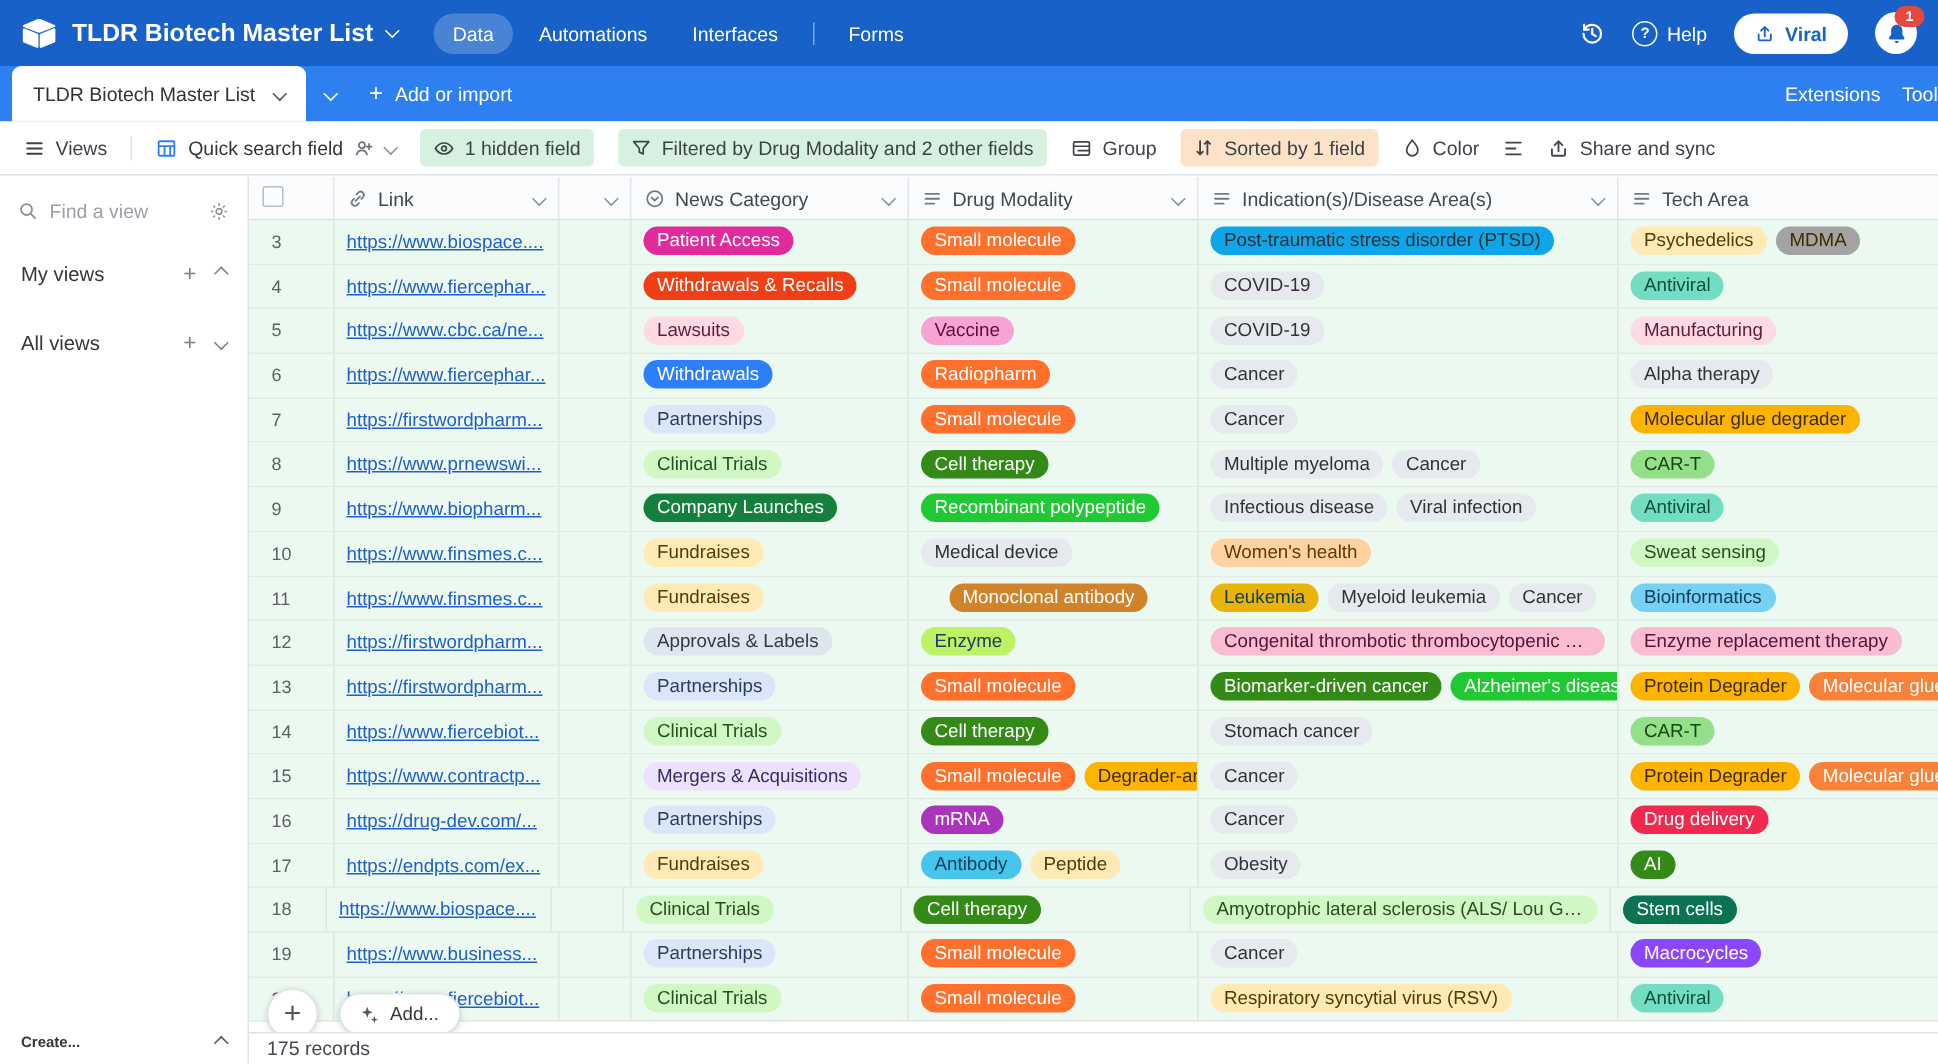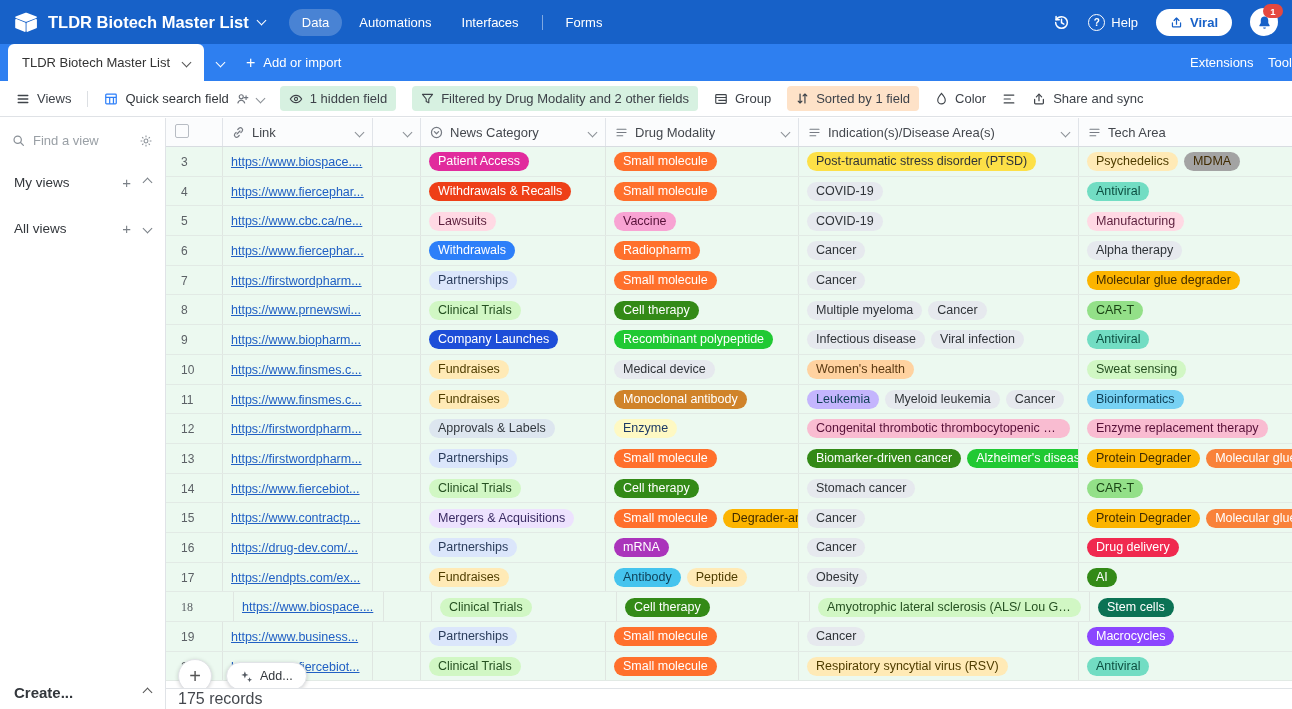--- a/index.html
+++ b/index.html
@@ -57,21 +57,21 @@
   
   .sidebar{position:absolute;top:118px;left:0;width:166px;bottom:0;background:#fff;
            border-right:1px solid #e0e3e7;box-sizing:border-box}
   .findbox{display:flex;align-items:center;gap:8px;margin:15px 12px 0;color:#9aa0a6;font-size:13px;cursor:text}
   .find-text{flex:1}
   .side-row{display:flex;align-items:center;margin:27px 14px 0;color:#33373c;font-size:13.5px;cursor:pointer}
   #all-views{margin-top:31px}
   .side-icons{margin-left:auto;display:flex;align-items:center;gap:13px;color:#7a8087}
   .plus-icon{font-size:15px;line-height:1}
   .side-create{position:absolute;bottom:8px;left:14px;right:14px;display:flex;align-items:center;
-               justify-content:space-between;font-size:15px;font-weight:700;color:#33373c;cursor:pointer}
+               justify-content:space-between;font-size:10px;font-weight:700;color:#33373c;cursor:pointer}
   .side-create .chev{color:#555}
 
   
   .table-area{position:absolute;top:118px;left:166px;right:0;bottom:0;background:#fff;overflow:hidden}
   .thead{display:flex;height:28px;background:#fbfcfd;border-bottom:1px solid #d8dce1}
   .th{display:flex;align-items:center;gap:7px;padding:0 9px;box-sizing:border-box;
       border-right:1px solid #e1e4e9;font-size:13px;color:#44484e;flex:none;cursor:pointer;overflow:hidden}
   .hchev{margin-left:auto;color:#8b9096;flex:none}
   .cbx{width:12px;height:12px;border:1.5px solid #b7bcc3;border-radius:2px;display:inline-block}
   .tr{display:flex;height:29.7px;box-sizing:border-box;background:#ecf9f0;border-bottom:1px solid #e2eae5}
@@ -83,21 +83,21 @@
         border-radius:10px;font-size:12.5px;margin-right:6px;max-width:100%;overflow:hidden;
         text-overflow:ellipsis;box-sizing:border-box}
   .float-add{position:absolute;left:12px;top:541px;display:flex;align-items:center;gap:14px}
   .add-circle{width:34px;height:34px;border-radius:50%;background:#fff;border:1px solid #e1e3e7;
               box-shadow:0 1px 4px rgba(0,0,0,.18);font-size:20px;color:#555;cursor:pointer;
               font-family:inherit;display:flex;align-items:center;justify-content:center;padding:0}
   .add-pill{display:flex;align-items:center;gap:7px;height:28px;padding:0 13px;border-radius:14px;
             background:#fff;border:1px solid #e1e3e7;box-shadow:0 1px 4px rgba(0,0,0,.18);
             font-size:12.5px;color:#33373c;cursor:pointer;font-family:inherit}
   .tfoot{position:absolute;left:0;right:0;bottom:0;height:21px;background:#fff;border-top:1px solid #e0e3e7;
-         font-size:16px;color:#44484e;line-height:20px;padding-left:12px;box-sizing:border-box}
+         font-size:13px;color:#44484e;line-height:20px;padding-left:12px;box-sizing:border-box}
 </style>
 </head>
 <body>
 
 <div class="topbar">
   <span>
     <svg width="24" height="21" viewBox="0 0 200 170" fill="#ffffff">
         <path d="M90 5L14 36c-5 2-5 9 0 11l76 30c7 3 14 3 21 0l76-30c5-2 5-9 0-11L111 5c-7-3-14-3-21 0z"></path>
         <path d="M104 93v64c0 5 5 8 10 6l72-30c3-1 5-4 5-7V62c0-5-5-8-10-6l-72 29c-3 1-5 4-5 8z"></path>
         <path d="M10 62v64c0 3 2 6 5 7l72 30c5 2 10-1 10-6V93c0-4-2-7-5-8L20 56c-5-2-10 1-10 6z"></path>
@@ -345,21 +345,21 @@
         <span style="overflow:hidden;text-overflow:ellipsis">Tech Area</span>
       </div>
     </div>
   <div class="tbody" id="tbody">
       <div class="tr">
         <div class="td" style="width: 57px;"><span class="rownum">3</span></div>
         <div class="td" style="width: 150px;"><a class="cell-link">https://www.biospace....</a></div>
         <div class="td" style="width: 48px;"></div>
         <div class="td" style="width: 185px;"><span class="pill" style="background:#e12b9d;color:#ffffff">Patient Access</span></div>
         <div class="td" style="width: 193px;"><span class="pill" style="background:#ff702c;color:#ffffff">Small molecule</span></div>
-        <div class="td" style="width: 280px;"><span class="pill" style="background:#fde047;color:#2f3338">Post-traumatic stress disorder (PTSD)</span></div>
+        <div class="td" style="width: 280px;"><span class="pill" style="background:#0ea5e9;color:#2f3338">Post-traumatic stress disorder (PTSD)</span></div>
         <div class="td" style="width: 240px;"><span class="pill" style="background:#ffeab6;color:#4f3d00">Psychedelics</span><span class="pill" style="background:#a3a3a3;color:#402b00">MDMA</span></div>
       </div>
       <div class="tr">
         <div class="td" style="width: 57px;"><span class="rownum">4</span></div>
         <div class="td" style="width: 150px;"><a class="cell-link">https://www.fiercephar...</a></div>
         <div class="td" style="width: 48px;"></div>
         <div class="td" style="width: 185px;"><span class="pill" style="background:#ee3f17;color:#ffffff">Withdrawals &amp; Recalls</span></div>
         <div class="td" style="width: 193px;"><span class="pill" style="background:#ff702c;color:#ffffff">Small molecule</span></div>
         <div class="td" style="width: 280px;"><span class="pill" style="background:#e6e9ee;color:#2f3338">COVID-19</span></div>
         <div class="td" style="width: 240px;"><span class="pill" style="background:#72ddc3;color:#0c4f41">Antiviral</span></div>
@@ -397,49 +397,49 @@
         <div class="td" style="width: 48px;"></div>
         <div class="td" style="width: 185px;"><span class="pill" style="background:#d1f7c4;color:#255021">Clinical Trials</span></div>
         <div class="td" style="width: 193px;"><span class="pill" style="background:#338a17;color:#ffffff">Cell therapy</span></div>
         <div class="td" style="width: 280px;"><span class="pill" style="background:#e6e9ee;color:#2f3338">Multiple myeloma</span><span class="pill" style="background:#e6e9ee;color:#2f3338">Cancer</span></div>
         <div class="td" style="width: 240px;"><span class="pill" style="background:#93e088;color:#1b4416">CAR-T</span></div>
       </div>
       <div class="tr">
         <div class="td" style="width: 57px;"><span class="rownum">9</span></div>
         <div class="td" style="width: 150px;"><a class="cell-link">https://www.biopharm...</a></div>
         <div class="td" style="width: 48px;"></div>
-        <div class="td" style="width: 185px;"><span class="pill" style="background:#1d4ed8;color:#ffffff">Company Launches</span></div>
+        <div class="td" style="width: 185px;"><span class="pill" style="background:#15803d;color:#ffffff">Company Launches</span></div>
         <div class="td" style="width: 193px;"><span class="pill" style="background:#20c933;color:#ffffff">Recombinant polypeptide</span></div>
         <div class="td" style="width: 280px;"><span class="pill" style="background:#e6e9ee;color:#2f3338">Infectious disease</span><span class="pill" style="background:#e6e9ee;color:#2f3338">Viral infection</span></div>
         <div class="td" style="width: 240px;"><span class="pill" style="background:#72ddc3;color:#0c4f41">Antiviral</span></div>
       </div>
       <div class="tr">
         <div class="td" style="width: 57px;"><span class="rownum">10</span></div>
         <div class="td" style="width: 150px;"><a class="cell-link">https://www.finsmes.c...</a></div>
         <div class="td" style="width: 48px;"></div>
         <div class="td" style="width: 185px;"><span class="pill" style="background:#ffeab6;color:#4f3d00">Fundraises</span></div>
         <div class="td" style="width: 193px;"><span class="pill" style="background:#e6e9ee;color:#2f3338">Medical device</span></div>
         <div class="td" style="width: 280px;"><span class="pill" style="background:#ffd2a0;color:#5c3a12">Women's health</span></div>
         <div class="td" style="width: 240px;"><span class="pill" style="background:#d1f7c4;color:#255021">Sweat sensing</span></div>
       </div>
       <div class="tr">
         <div class="td" style="width: 57px;"><span class="rownum">11</span></div>
         <div class="td" style="width: 150px;"><a class="cell-link">https://www.finsmes.c...</a></div>
         <div class="td" style="width: 48px;"></div>
         <div class="td" style="width: 185px;"><span class="pill" style="background:#ffeab6;color:#4f3d00">Fundraises</span></div>
-        <div class="td" style="width: 193px;"><span class="pill" style="background:#d0832a;color:#ffffff">Monoclonal antibody</span></div>
-        <div class="td" style="width: 280px;"><span class="pill" style="background:#c4b5fd;color:#0e3e55">Leukemia</span><span class="pill" style="background:#e6e9ee;color:#2f3338">Myeloid leukemia</span><span class="pill" style="background:#e6e9ee;color:#2f3338">Cancer</span></div>
+        <div class="td" style="width: 193px; text-align: center;"><span class="pill" style="background:#d0832a;color:#ffffff">Monoclonal antibody</span></div>
+        <div class="td" style="width: 280px;"><span class="pill" style="background:#eab308;color:#0e3e55">Leukemia</span><span class="pill" style="background:#e6e9ee;color:#2f3338">Myeloid leukemia</span><span class="pill" style="background:#e6e9ee;color:#2f3338">Cancer</span></div>
         <div class="td" style="width: 240px;"><span class="pill" style="background:#77d1f3;color:#0e3e55">Bioinformatics</span></div>
       </div>
       <div class="tr">
         <div class="td" style="width: 57px;"><span class="rownum">12</span></div>
         <div class="td" style="width: 150px;"><a class="cell-link">https://firstwordpharm...</a></div>
         <div class="td" style="width: 48px;"></div>
         <div class="td" style="width: 185px;"><span class="pill" style="background:#dde6ef;color:#33393f">Approvals &amp; Labels</span></div>
-        <div class="td" style="width: 193px;"><span class="pill" style="background:#fef9c3;color:#1e3a66">Enzyme</span></div>
+        <div class="td" style="width: 193px;"><span class="pill" style="background:#bef264;color:#1e3a66">Enzyme</span></div>
         <div class="td" style="width: 280px;"><span class="pill" style="background:#f9bcd1;color:#571038">Congenital thrombotic thrombocytopenic purpura</span></div>
         <div class="td" style="width: 240px;"><span class="pill" style="background:#f9bcd1;color:#571038">Enzyme replacement therapy</span></div>
       </div>
       <div class="tr">
         <div class="td" style="width: 57px;"><span class="rownum">13</span></div>
         <div class="td" style="width: 150px;"><a class="cell-link">https://firstwordpharm...</a></div>
         <div class="td" style="width: 48px;"></div>
         <div class="td" style="width: 185px;"><span class="pill" style="background:#dbe6fb;color:#2b3d5c">Partnerships</span></div>
         <div class="td" style="width: 193px;"><span class="pill" style="background:#ff702c;color:#ffffff">Small molecule</span></div>
         <div class="td" style="width: 280px;"><span class="pill" style="background:#338a17;color:#ffffff">Biomarker-driven cancer</span><span class="pill" style="background:#20c933;color:#ffffff">Alzheimer's disease</span></div>
@@ -475,21 +475,21 @@
       <div class="tr">
         <div class="td" style="width: 57px;"><span class="rownum">17</span></div>
         <div class="td" style="width: 150px;"><a class="cell-link">https://endpts.com/ex...</a></div>
         <div class="td" style="width: 48px;"></div>
         <div class="td" style="width: 185px;"><span class="pill" style="background:#ffeab6;color:#4f3d00">Fundraises</span></div>
         <div class="td" style="width: 193px;"><span class="pill" style="background:#45c4ee;color:#0e3e55">Antibody</span><span class="pill" style="background:#ffeab6;color:#4f3d00">Peptide</span></div>
         <div class="td" style="width: 280px;"><span class="pill" style="background:#e6e9ee;color:#2f3338">Obesity</span></div>
         <div class="td" style="width: 240px;"><span class="pill" style="background:#338a17;color:#ffffff">AI</span></div>
       </div>
       <div class="tr">
-        <div class="td" style="width: 68px; font-family: Liberation Serif, serif;"><span class="rownum">18</span></div>
+        <div class="td" style="width: 52px;"><span class="rownum">18</span></div>
         <div class="td" style="width: 150px;"><a class="cell-link">https://www.biospace....</a></div>
         <div class="td" style="width: 48px;"></div>
         <div class="td" style="width: 185px;"><span class="pill" style="background:#d1f7c4;color:#255021">Clinical Trials</span></div>
         <div class="td" style="width: 193px;"><span class="pill" style="background:#338a17;color:#ffffff">Cell therapy</span></div>
         <div class="td" style="width: 280px;"><span class="pill" style="background:#d1f7c4;color:#255021">Amyotrophic lateral sclerosis (ALS/ Lou Gehrig's disease)</span></div>
         <div class="td" style="width: 240px;"><span class="pill" style="background:#0b7254;color:#ffffff">Stem cells</span></div>
       </div>
       <div class="tr">
         <div class="td" style="width: 57px;"><span class="rownum">19</span></div>
         <div class="td" style="width: 150px;"><a class="cell-link">https://www.business...</a></div>

